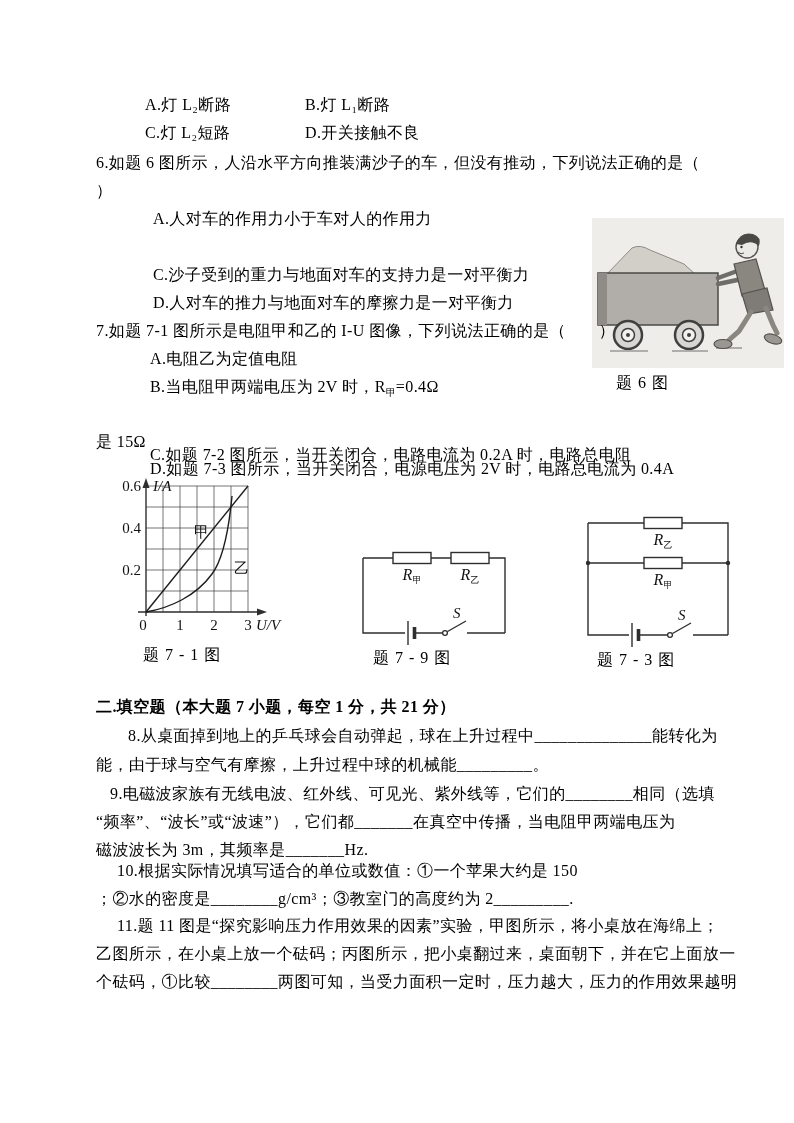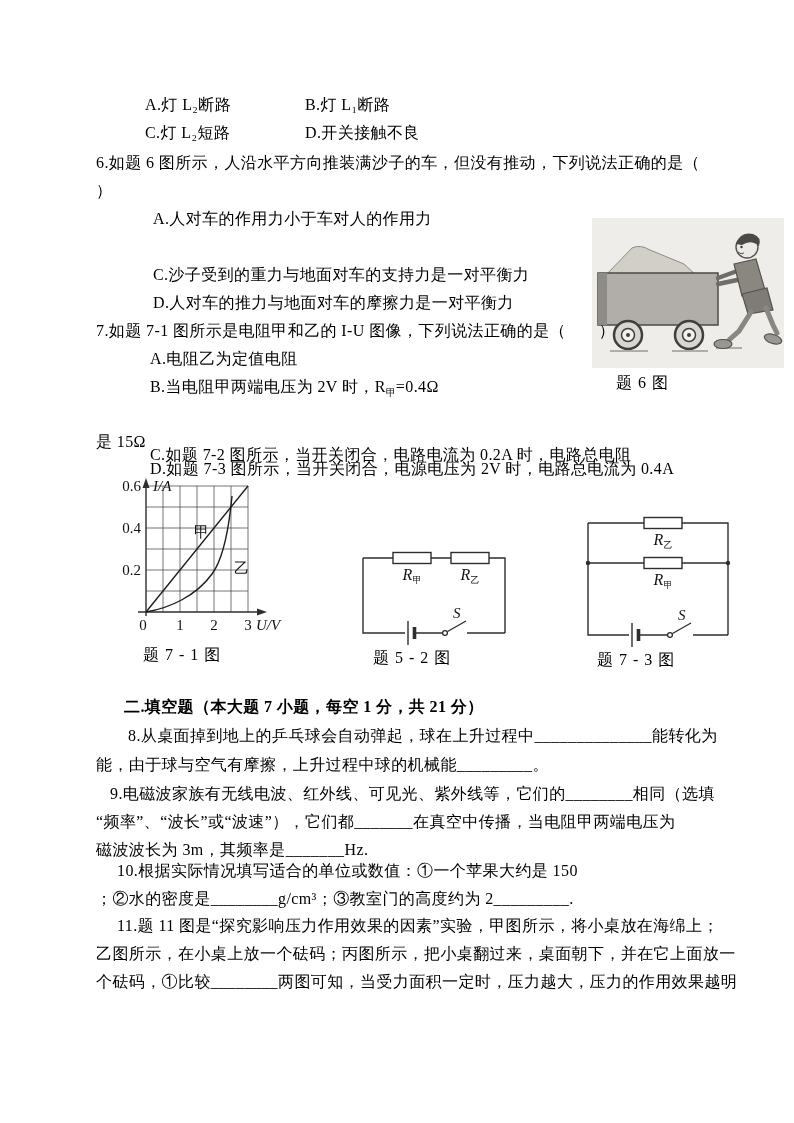--- a/index.html
+++ b/index.html
@@ -122,21 +122,21 @@
       <path d="M69.5,83 V95" stroke="#2e2e2e" stroke-width="3.6"></path>
     </g>
     <g>
       <circle cx="100" cy="89" r="2.4" fill="#fff" stroke="#2e2e2e" stroke-width="1.3"></circle>
       <path d="M102.5,87.5 L121,77" stroke="#2e2e2e" stroke-width="1.4"></path>
     </g>
     <text class="rlabel" x="67" y="36" text-anchor="middle"><tspan class="rbase">R</tspan><tspan class="rsub" dy="3">甲</tspan></text>
     <text class="rlabel" x="125" y="36" text-anchor="middle"><tspan class="rbase">R</tspan><tspan class="rsub" dy="3">乙</tspan></text>
     <text class="slabel" x="108" y="74">S</text>
   </svg>
-  <div class="caption" style="left:373px; top:648px;">题 5 - 2 图</div>
+  <div class="caption" style="left:373px; top:648px;">题 7 - 9 图</div>
 
   <svg style="left:583px; top:503px;" width="162" height="148" viewBox="0 0 162 148">
     <path class="wire" d="M5,20 H145 V132 M5,20 V132 H46 M55,132 H84 M110,132 H145 M5,60 H145"></path>
     <rect class="resistor" x="61" y="14.5" width="38" height="11"></rect>
     <rect class="resistor" x="61" y="54.5" width="38" height="11"></rect>
     <circle cx="5" cy="60" r="2.2" fill="#2e2e2e"></circle>
     <circle cx="145" cy="60" r="2.2" fill="#2e2e2e"></circle>
     <g>
       <path d="M49,120 V144" stroke="#2e2e2e" stroke-width="1.4"></path>
       <path d="M55.5,126 V138" stroke="#2e2e2e" stroke-width="3.6"></path>
@@ -144,21 +144,21 @@
     <g>
       <circle cx="87" cy="132" r="2.4" fill="#fff" stroke="#2e2e2e" stroke-width="1.3"></circle>
       <path d="M89.5,130.5 L108,120" stroke="#2e2e2e" stroke-width="1.4"></path>
     </g>
     <text class="rlabel" x="80" y="42" text-anchor="middle"><tspan class="rbase">R</tspan><tspan class="rsub" dy="3">乙</tspan></text>
     <text class="rlabel" x="80" y="82" text-anchor="middle"><tspan class="rbase">R</tspan><tspan class="rsub" dy="3">甲</tspan></text>
     <text class="slabel" x="95" y="117">S</text>
   </svg>
   <div class="caption" style="left:597px; top:650px;">题 7 - 3 图</div>
 
-  <div class="t bold" style="left:96px; top:697px;margin-left:28px;">二.填空题（本大题 7 小题，每空 1 分，共 21 分）</div>
+  <div class="t bold" style="left:96px; top:697px;">二.填空题（本大题 7 小题，每空 1 分，共 21 分）</div>
 
   <div class="t" style="left:128px; top:726px;">8.从桌面掉到地上的乒乓球会自动弹起，球在上升过程中______________能转化为</div>
   <div class="t" style="left:96px;  top:755px;">能，由于球与空气有摩擦，上升过程中球的机械能_________。</div>
 
   <div class="t" style="left:110px; top:784px;">9.电磁波家族有无线电波、红外线、可见光、紫外线等，它们的________相同（选填</div>
   <div class="t" style="left:96px;  top:812px;">“频率”、“波长”或“波速”），它们都_______在真空中传播，当电阻甲两端电压为</div>
   <div class="t" style="left:96px;  top:840px;">磁波波长为 3m，其频率是_______Hz.</div>
 
   <div class="t" style="left:117px; top:861px;">10.根据实际情况填写适合的单位或数值：①一个苹果大约是 150</div>
   <div class="t" style="left:96px;  top:889px;">；②水的密度是________g/cm³；③教室门的高度约为 2_________.</div>

